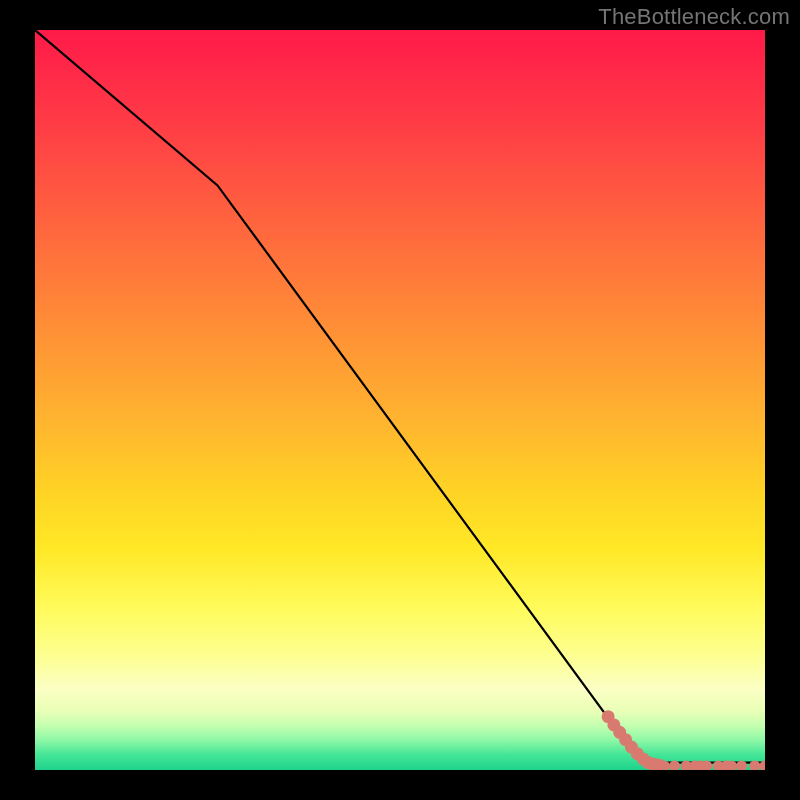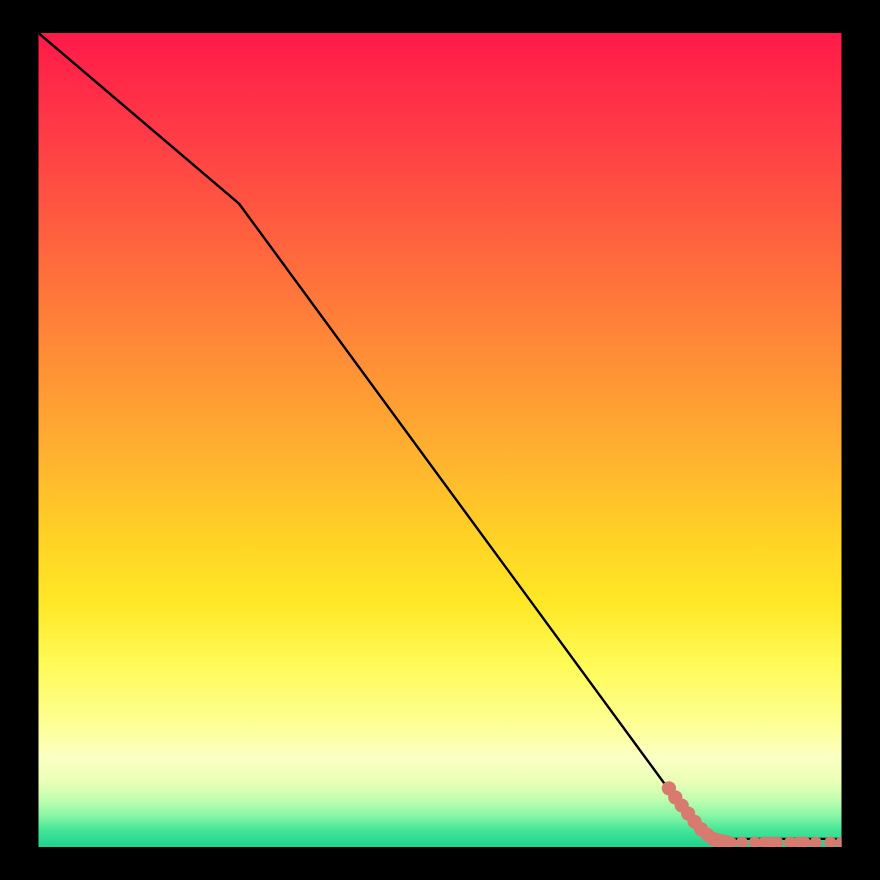--- a/index.html
+++ b/index.html
@@ -61,20 +61,21 @@
     position: absolute;
     inset: 0;
     width: 100%;
     height: 100%;
   }
 </style>
 </head>
 <body>
 
 <div class="frame">
+  <div class="watermark">TheBottleneck.com</div>
 
   <div class="plot-area">
     <div class="gradient"></div>
     <svg class="overlay" viewBox="0 0 730 740" preserveAspectRatio="none">
       <g>
         <path id="curve-path" d="M0.0 0.0 L182.5 155.4 L605.9 732.6 L730.0 732.6" fill="none" stroke="#000000" stroke-width="2.2" stroke-linecap="round"></path>
       </g>
       <g id="markers">
           <circle cx="573.1" cy="686.7" r="6.5" fill="#d87a6f"></circle>
           <circle cx="578.9" cy="694.9" r="6.5" fill="#d87a6f"></circle>

